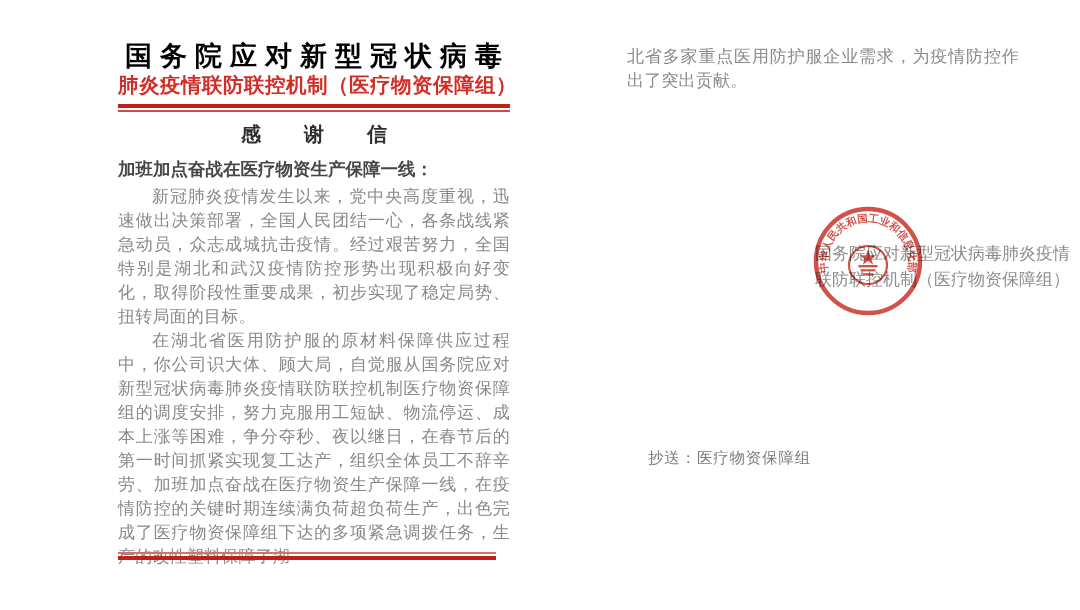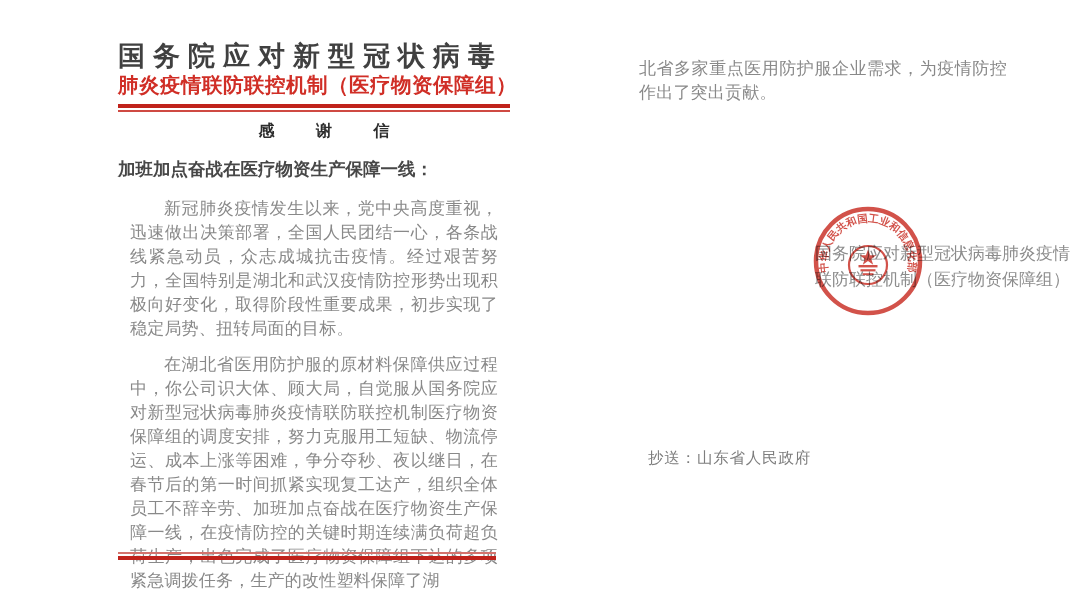--- a/index.html
+++ b/index.html
@@ -4,46 +4,46 @@
 <style>
   html,body{margin:0;padding:0;background:#ffffff;}
   .canvas{
     position:relative;width:1080px;height:610px;background:#ffffff;
     overflow:hidden;font-family:"DejaVu Serif","Liberation Serif",serif;
   }
   .abs{position:absolute;}
 
   
   .hdr-line1{
-    left:118px;top:38px;width:392px;text-align:left;
-    font-size:27px;font-weight:bold;color:#404040;letter-spacing:8px;
+    left:118px;top:38px;width:392px;text-align:right;
+    font-size:27px;font-weight:bold;color:#000000;letter-spacing:8px;
     white-space:nowrap;
   }
   .hdr-line2{
     left:118px;top:71px;width:392px;text-align:right;
     font-size:20.5px;font-weight:bold;color:#d02e26;letter-spacing:0.5px;
     white-space:nowrap;
   }
   .rule-top{left:118px;top:104px;width:392px;}
   .rule-top .thick{height:3.5px;background:#c0221b;}
   .rule-top .thin{height:2px;background:#cf4a43;margin-top:2px;}
 
   .letter-title{
-    left:128px;top:121px;width:392px;text-align:center;
-    font-size:16px;font-weight:bold;color:#2d2d2d;letter-spacing:18px;
+    left:118px;top:121px;width:392px;text-align:center;
+    font-size:20px;font-weight:bold;color:#2d2d2d;letter-spacing:18px;
     text-indent:18px;white-space:nowrap;
   }
   .recipient{
     left:118px;top:157px;width:400px;
     font-size:17.5px;font-weight:bold;color:#474747;white-space:nowrap;
   }
   .body-left{left:118px;top:184px;width:392px;}
   .body-right{left:627px;top:44px;width:392px;}
   .body-left p,.body-right p{
-    margin:12px;font-size:17px;line-height:24px;text-align:justify;
+    margin:0;font-size:17px;line-height:24px;text-align:justify;
     color:#898989;letter-spacing:0.2px;
   }
   .indent{text-indent:2em;}
   .no-indent{text-indent:0;}
 
   .rule-bottom{left:118px;top:552px;width:378px;}
   .rule-bottom .thin{height:1.5px;background:#d4736d;}
   .rule-bottom .thick{height:3.5px;background:#c0221b;margin-top:2.5px;}
 
   
@@ -110,15 +110,15 @@
 
     <g fill="#cc3a31" stroke="#cc3a31">
       <circle cx="58" cy="62" r="19" fill="none" stroke-width="2.2"></circle>
       <polygon points="58,46.5 60.1,52.3 66.2,52.3 61.3,55.9 63.2,61.7 58,58.1 52.8,61.7 54.7,55.9 49.8,52.3 55.9,52.3" stroke="none"></polygon>
       <rect x="48.5" y="62" width="19" height="2.4" stroke="none"></rect>
       <rect x="50.5" y="66.2" width="15" height="2.2" stroke="none"></rect>
       <rect x="52.5" y="70.2" width="11" height="2" stroke="none"></rect>
     </g>
   </svg>
 
-  <div class="abs cc-line">抄送：山东省人民政府</div>
+  <div class="abs cc-line">抄送：医疗物资保障组</div>
 
 </div>
 
 </body></html>

